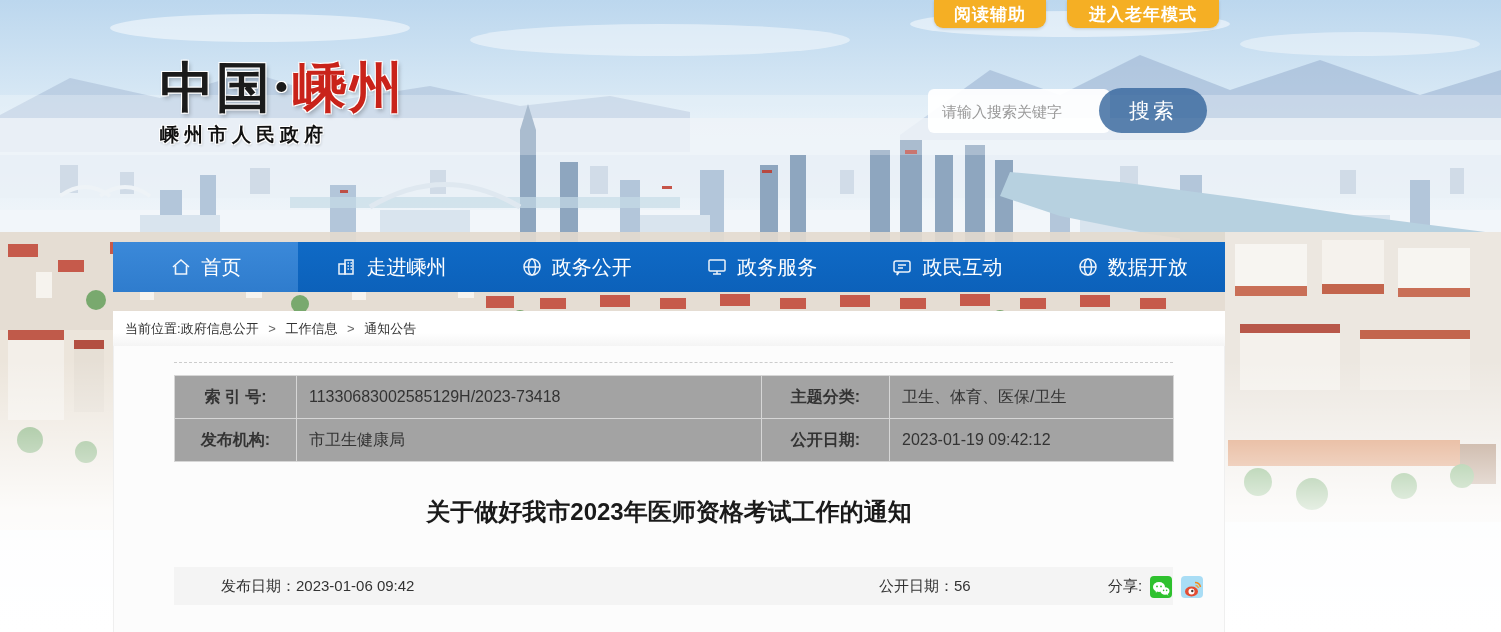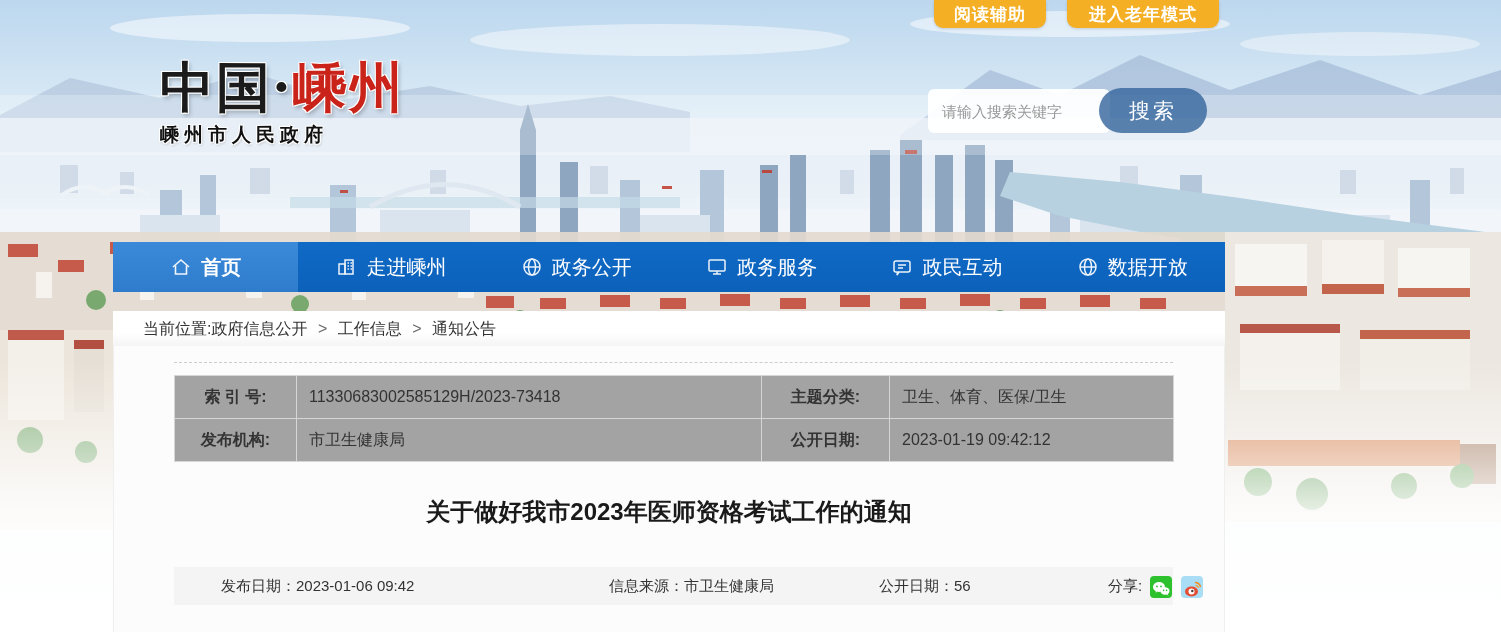--- a/index.html
+++ b/index.html
@@ -34,27 +34,27 @@
   #search-input::placeholder{color:#999;}
   #search-btn{position:absolute;left:1099px;top:88px;width:108px;height:45px;
     border:none;border-radius:23px;background:rgba(56,104,158,.82);
     color:#fff;font-size:21px;letter-spacing:3px;cursor:pointer;}
 
   
   .nav{left:113px;top:242px;width:1112px;height:50px;display:flex;
     background:linear-gradient(180deg,#0f6ac6,#0c61ba);}
   .nav-item{flex:1;display:flex;align-items:center;justify-content:center;
     color:#fff;font-size:20px;cursor:pointer;text-decoration:none;}
-  .nav-item.active{background:linear-gradient(180deg,#3b89d9,#2f7ccd);font-weight:bold;}
+  .nav-item.active{background:linear-gradient(180deg,#3b89d9,#2f7ccd);}
   .nav-item svg{margin-right:9px;opacity:.92;}
 
   
   .crumb{left:113px;top:311px;width:1112px;height:41px;line-height:35px;
     background:linear-gradient(180deg,#ffffff 55%,#f0f0f0);border-bottom:1px solid #ddd;
-    font-size:16px;color:#333;padding-left:30px;box-sizing:border-box;}
+    font-size:13px;color:#333;padding-left:12px;box-sizing:border-box;}
   .crumb a{color:#333;text-decoration:none;cursor:pointer;}
   .crumb .sep{color:#666;margin:0 6px;}
 
   
   .content{left:113px;top:346px;width:1112px;height:286px;background:#fcfcfc;
     border-left:1px solid rgba(0,0,0,.05);border-right:1px solid rgba(0,0,0,.05);box-sizing:border-box;}
   .dashline{position:absolute;left:60px;top:16px;width:999px;border-top:1px dashed #ccc;}
 
   table.info{position:absolute;left:60px;top:29px;width:999px;border-collapse:collapse;
     background:#a3a3a3;font-size:16px;color:#333;table-layout:fixed;}
@@ -322,21 +322,20 @@
       <td class="lbl">公开日期:</td>
       <td>2023-01-19 09:42:12</td>
     </tr>
   </tbody>
     </table>
 
   <h1 class="article-title">关于做好我市2023年医师资格考试工作的通知</h1>
 
   <div class="meta-bar">
     <span class="meta-item" style="left:47px"><span>发布日期：</span><span>2023-01-06 09:42</span></span>
-    <span class="meta-item" style="left:435px"><span>信息来源：</span><span>市卫生健康局</span></span>
     <span class="meta-item" style="left:705px"><span>公开日期：</span><span>56</span></span>
     <span class="meta-item" style="left:934px">
       <span>分享:</span>
       <span class="share-icon wechat">
         <svg width="22" height="22" viewBox="0 0 22 22">
             <ellipse cx="9" cy="9" rx="6" ry="5" fill="#fff"></ellipse>
             <polygon points="5.5,12.5 8,11.5 6,15" fill="#fff"></polygon>
             <ellipse cx="15" cy="13" rx="4.5" ry="3.8" fill="#fff"></ellipse>
             <polygon points="17.5,15.8 15.5,15 18.5,18" fill="#fff"></polygon>
             <circle cx="7" cy="8.4" r="0.9" fill="#2ec12e"></circle>

